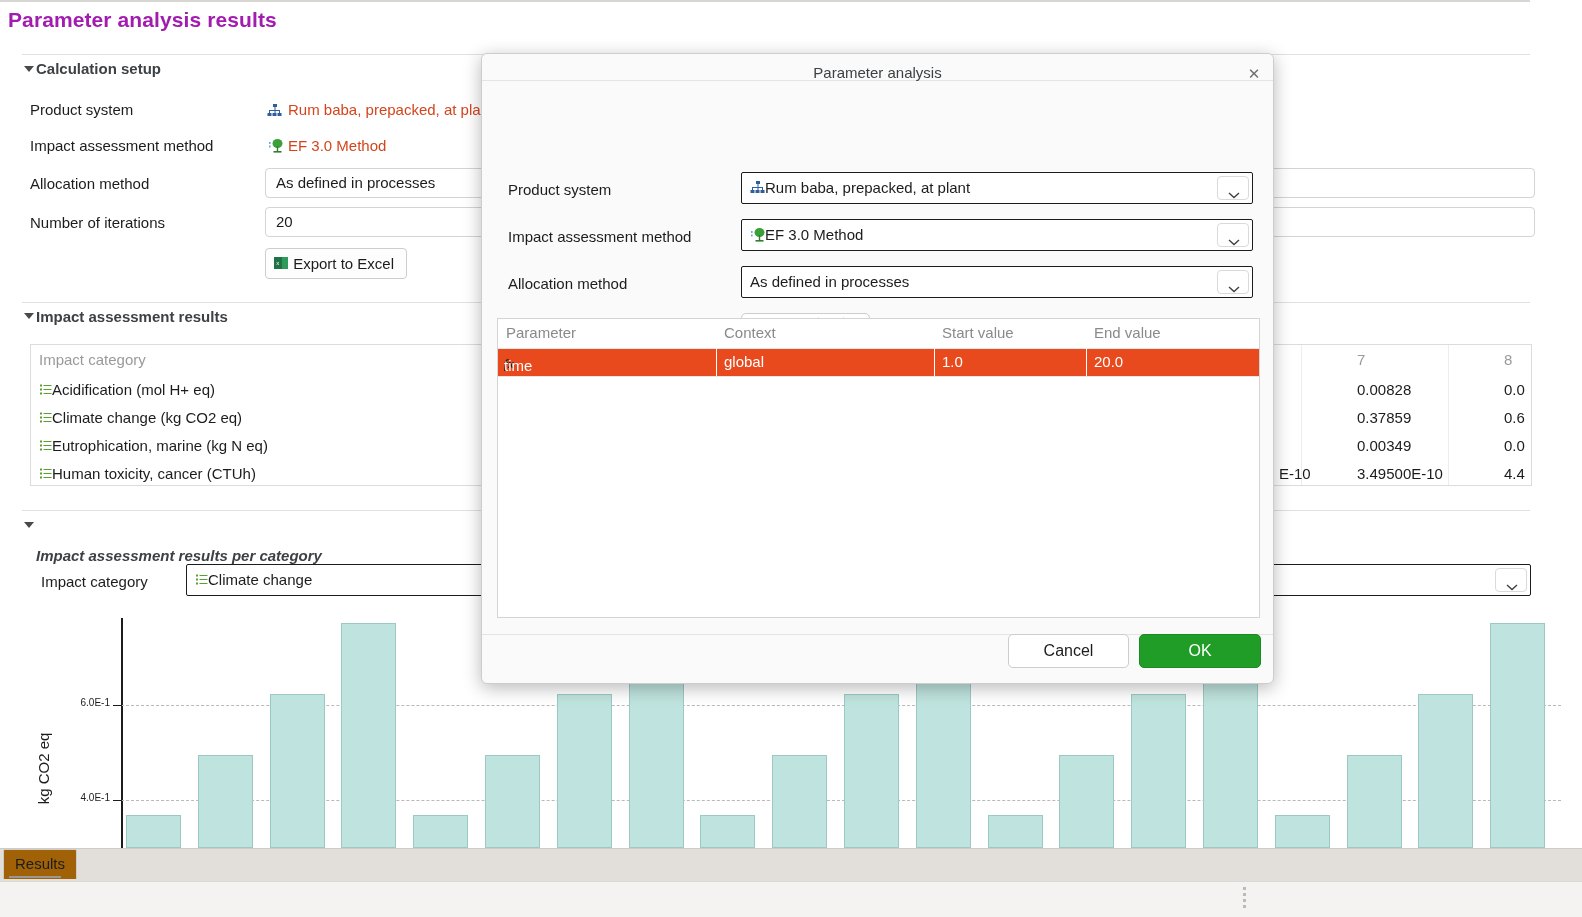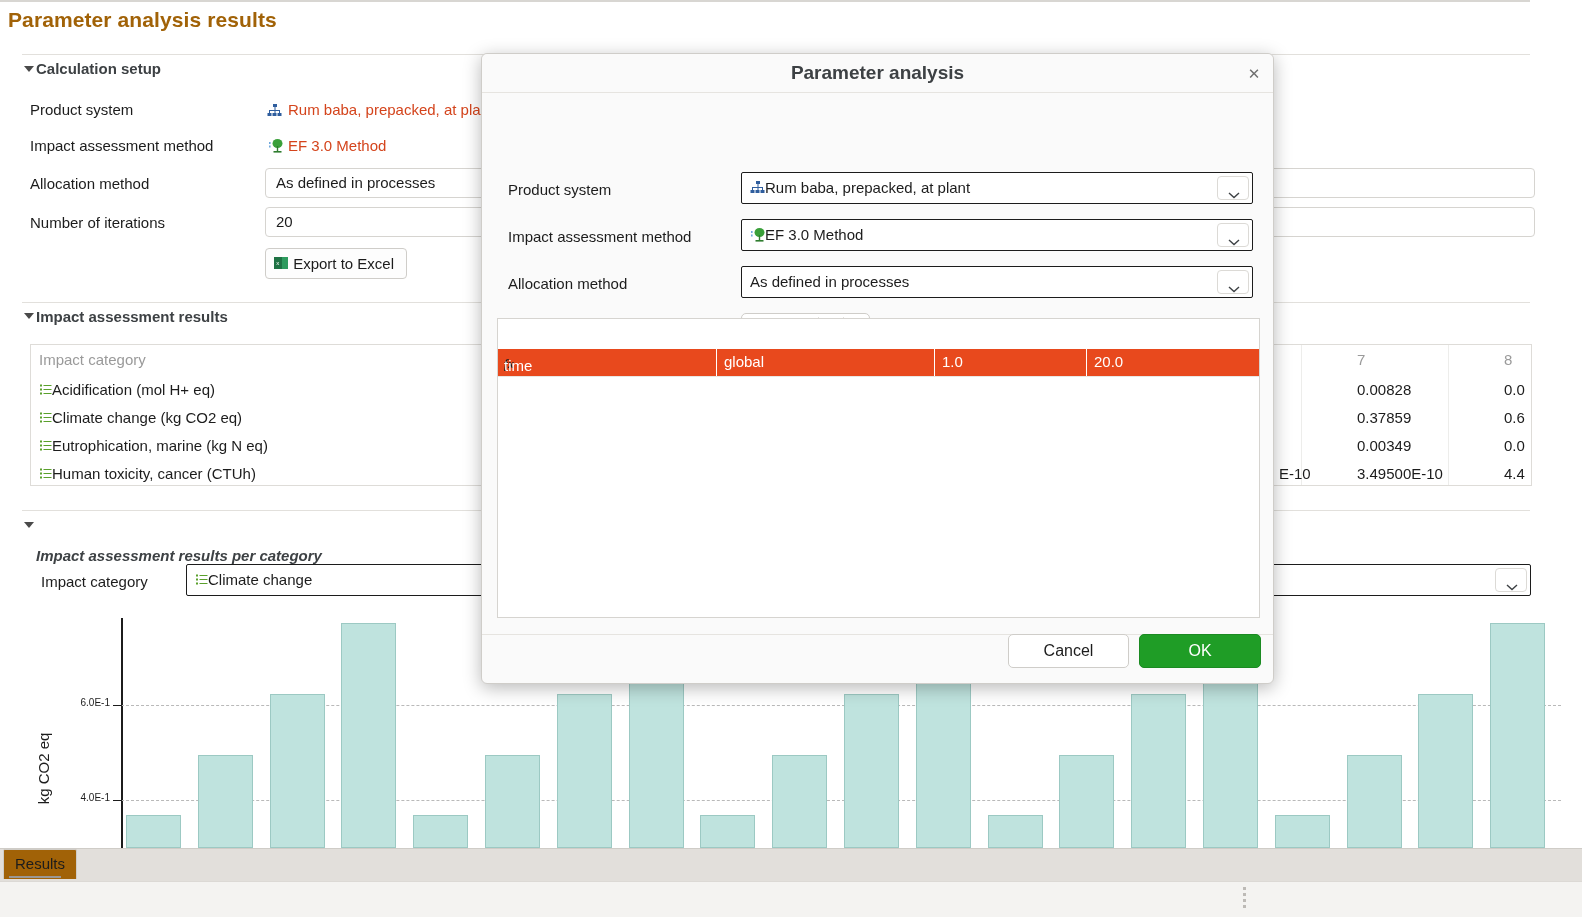--- a/index.html
+++ b/index.html
@@ -12,21 +12,21 @@
   }
   #root { position: relative; width: 1582px; height: 917px; background: #ffffff; }
 
   
   .editor {
     position: absolute; left: 0; top: 0; width: 1582px; height: 848px;
     background: #ffffff; overflow: hidden;
   }
   .page-title {
     position: absolute; left: 8px; top: 8px;
-    font-size: 21px; font-weight: bold; color: #a16207;
+    font-size: 21px; font-weight: bold; color: #a21caf;
     letter-spacing: .1px;
   }
   .topline {
     position: absolute; left: 0; top: 0; width: 1530px; height: 2px;
     background: #d8d6d2;
   }
   .section-rule {
     position: absolute; height: 1px; background: #e2e0dc;
   }
   .section-head {
@@ -128,24 +128,24 @@
     display:block; width:3px; height:3px; background:#bdbab6; margin-bottom:3px;
   }
 
   
   .dlg {
     position: absolute; left: 481px; top: 53px; width: 793px; height: 631px;
     background: #fafafa; border: 1px solid #cfcdc9; border-radius: 6px;
     box-shadow: 0 4px 18px rgba(0,0,0,.28);
   }
   .dlg-title {
-    position: absolute; left: 0; top: 0; width: 791px; height: 39px;
+    position: absolute; left: 0; top: 0; width: 791px; height: 27px;
     background: #fafafa; border-bottom: 1px solid #e6e4e0;
     border-radius: 6px 6px 0 0;
-    font-size: 19px; font-weight: bold; color: #3d4144;
+    font-size: 15px; font-weight: normal; color: #3d4144;
     text-align: center; line-height: 38px;
   }
   .dlg-close {
     position: absolute; right: 10px; top: 11px; width: 18px; height: 18px;
     font-size: 15px; color: #6f6f6f; text-align: center; line-height: 17px;
   }
   .dlg-lbl {
     position: absolute; font-size: 15px; color: #1c1c1c; white-space: nowrap;
   }
   .combo {
@@ -477,20 +477,26 @@
     <div class="dlg-lbl" style="left:26px; top:268px;">Number of iterations</div>
     <div class="spin" style="left:259px; top:259px; width:129px;">
       <span class="val">20</span>
       <span class="sep" style="left:76px;"></span>
       <span class="sgn" style="left:77px;">−</span>
       <span class="sep" style="left:101px;"></span>
       <span class="sgn" style="left:102px;">+</span>
     </div>
 
     <div class="ptable">
+      <div class="ph">
+        <span style="left:8px;">Parameter</span>
+        <span style="left:226px;">Context</span>
+        <span style="left:444px;">Start value</span>
+        <span style="left:596px;">End value</span>
+      </div>
       <div class="prow">
         <span style="left:6px;">
           <span style="display:inline-block;vertical-align:-2px;"><svg width="14" height="14" viewBox="0 0 14 14">
                 <text x="0" y="11" font-size="12" font-weight="bold" font-style="italic" fill="#1c1c1c" font-family="Liberation Serif, serif">fx</text>
               </svg></span>
             <span>time</span>
         </span>
         <span style="left:226px;">global</span>
         <span style="left:444px;">1.0</span>
         <span style="left:596px;">20.0</span>

